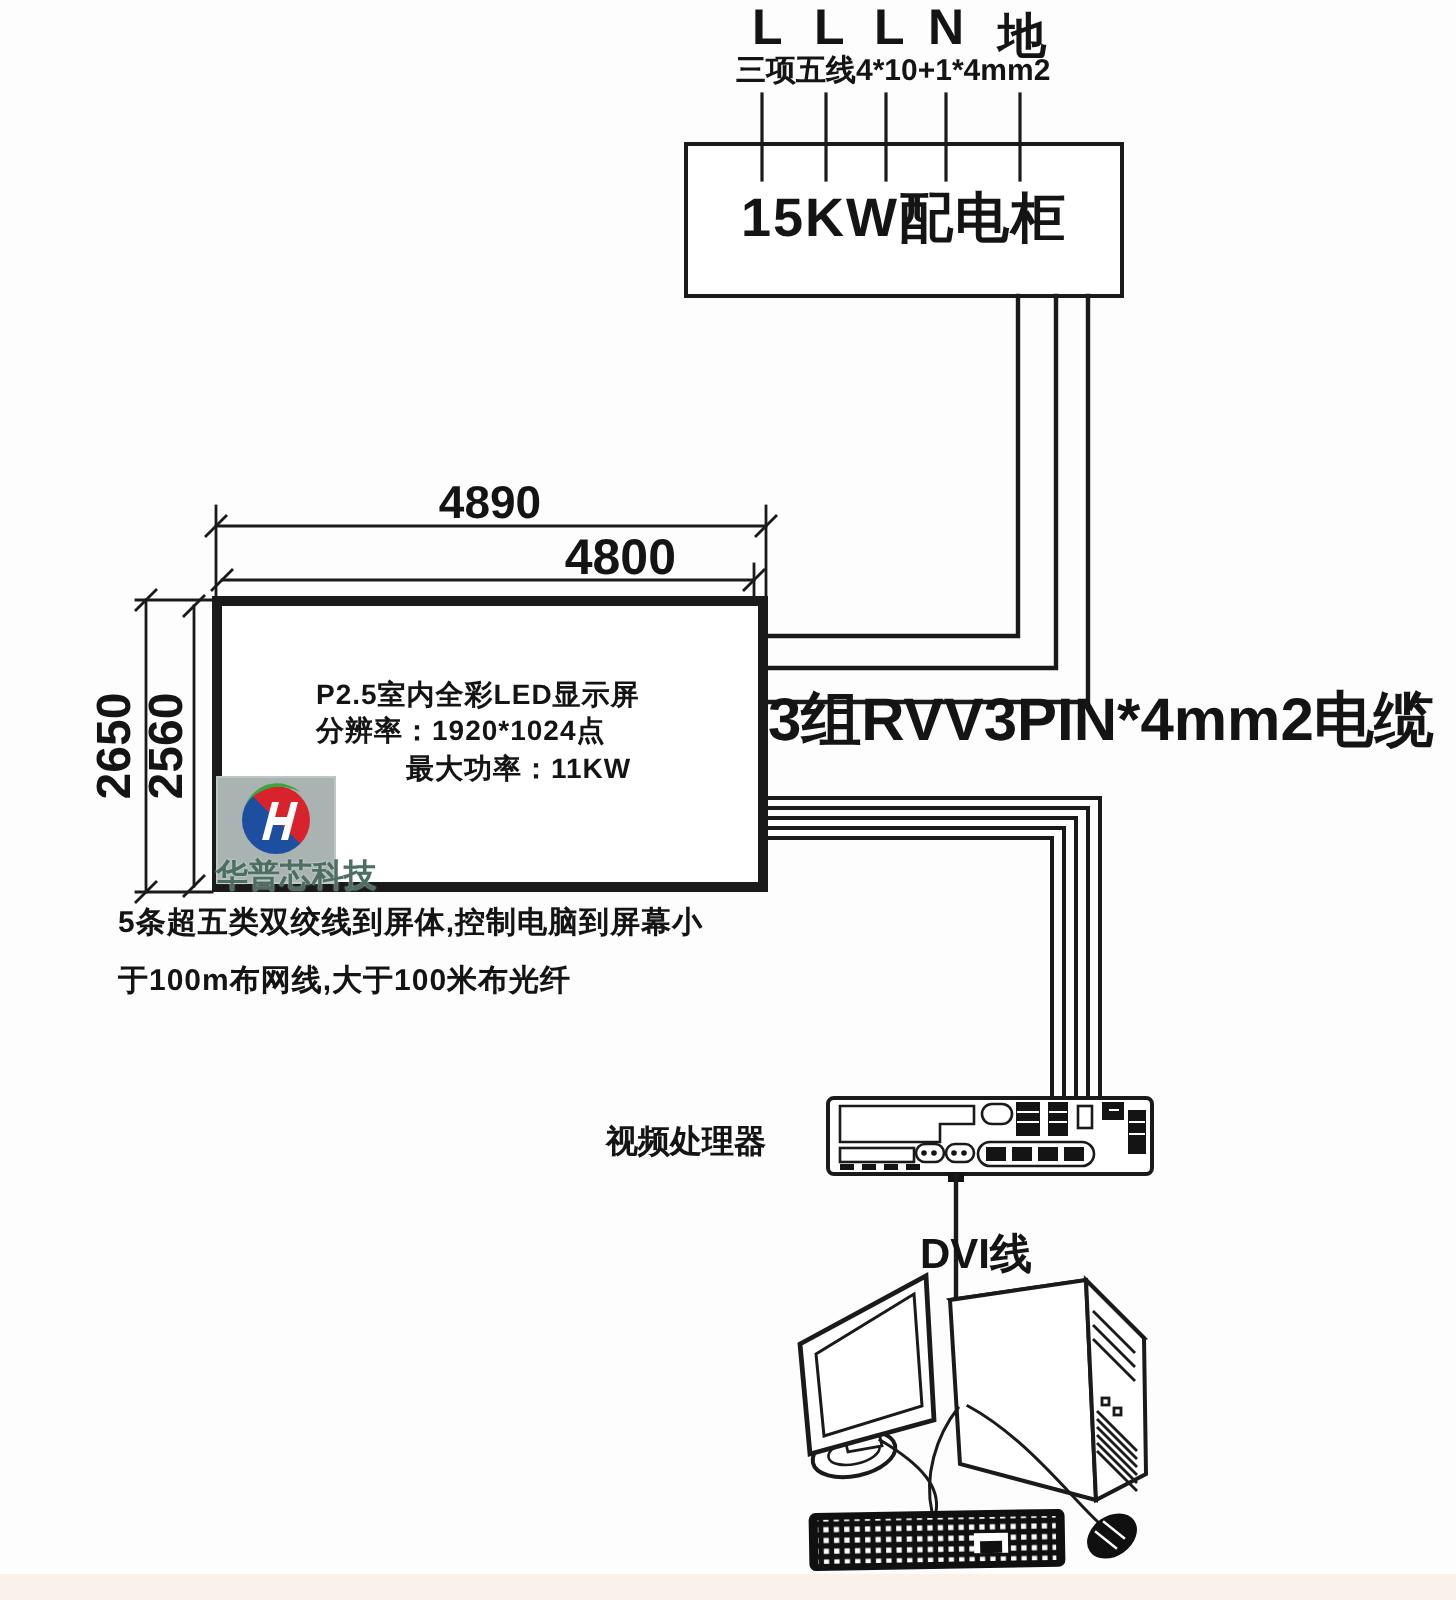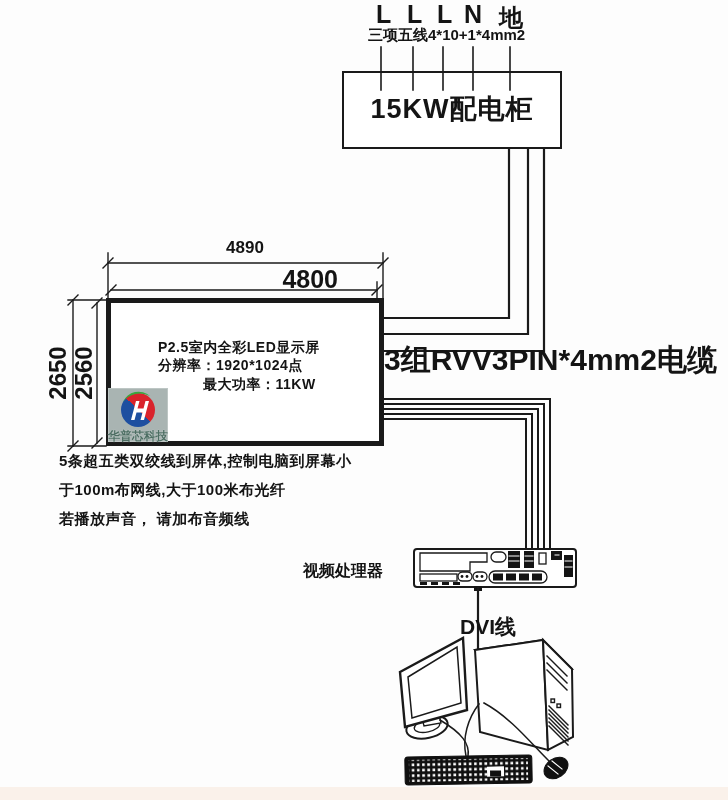--- a/index.html
+++ b/index.html
@@ -9,21 +9,21 @@
     font-family:"Liberation Sans","DejaVu Sans",sans-serif;
     color:#111;
   }
   #stage{position:absolute;left:0;top:0;width:728px;height:800px;}
   svg.diagram{position:absolute;left:0;top:0;}
   .t{position:absolute;font-weight:bold;white-space:nowrap;color:#141414;}
   .phase{font-size:25px;top:0px;letter-spacing:0;}
   .p0{left:376px;} .p1{left:407px;} .p2{left:437px;} .p3{left:464px;} .p4{left:499px;font-size:24px;top:2px;}
   .wirespec{left:368px;top:26px;font-size:15px;}
   .cabinet{left:343px;top:91px;width:218px;text-align:center;font-size:27px;letter-spacing:1px;}
-  .dim4890{left:150px;top:238px;width:190px;text-align:center;font-size:17px;}
+  .dim4890{left:150px;top:238px;width:190px;text-align:center;font-size:23px;}
   .dim4800{left:148px;top:265px;width:190px;text-align:right;font-size:25px;}
   .dimv{width:64px;height:26px;text-align:center;font-size:24px;transform:rotate(-90deg);}
   .dim2650{left:25px;top:360px;}
   .dim2560{left:51px;top:360px;}
   .spec{font-size:14px;letter-spacing:0.5px;}
   .spec1{left:158px;top:339px;}
   .spec2{left:158px;top:357px;}
   .spec3{left:158px;top:376px;margin-left:45px;}
   .cablelbl{left:384px;top:340px;font-size:30px;}
   .note{font-size:15px;letter-spacing:0.5px;}
@@ -32,21 +32,21 @@
   .note3{left:59px;top:510px;}
   .proclbl{left:303px;top:561px;font-size:16px;}
   .dvilbl{left:460px;top:613px;font-size:21px;}
   .logo{
     position:absolute;left:108px;top:388px;width:60px;height:54px;
     background:#a9b4b2;box-shadow:inset 0 0 0 1px #bdc6c4;
   }
   .logo svg{position:absolute;left:0;top:0;}
   .logo-text{
     position:absolute;left:0;top:40px;width:80px;text-align:left;
-    font-size:12px;font-weight:bold;color:#4d6e63;
+    font-size:16px;font-weight:bold;color:#4d6e63;
     text-shadow:0 0 1px #e8eeec;
   }
   .bottom-strip{position:absolute;left:0;top:787px;width:728px;height:13px;background:#faf1ea;}
 </style>
 </head>
 <body>
 
 <div id="stage">
 
   <svg class="diagram" width="728" height="800" viewBox="0 0 728 800">
@@ -224,21 +224,20 @@
   <div class="t dimv dim2560">2560</div>
 
   <div class="t spec spec1">P2.5室内全彩LED显示屏</div>
   <div class="t spec spec2">分辨率：1920*1024点</div>
   <div class="t spec spec3">最大功率：11KW</div>
 
   <div class="t cablelbl">3组RVV3PIN*4mm2电缆</div>
 
   <div class="t note note1">5条超五类双绞线到屏体,控制电脑到屏幕小</div>
   <div class="t note note2">于100m布网线,大于100米布光纤</div>
-  <div class="t note note3">若播放声音， 请加布音频线</div>
 
   <div class="t proclbl">视频处理器</div>
   <div class="t dvilbl">DVI线</div>
 
   <div class="logo">
     <svg width="60" height="42" viewBox="0 0 60 42">
       <defs>
         <linearGradient id="hp" x1="0" y1="1" x2="1" y2="0">
           <stop offset="0" stop-color="#1d4fa0"></stop>
           <stop offset="0.5" stop-color="#1d4fa0"></stop>

